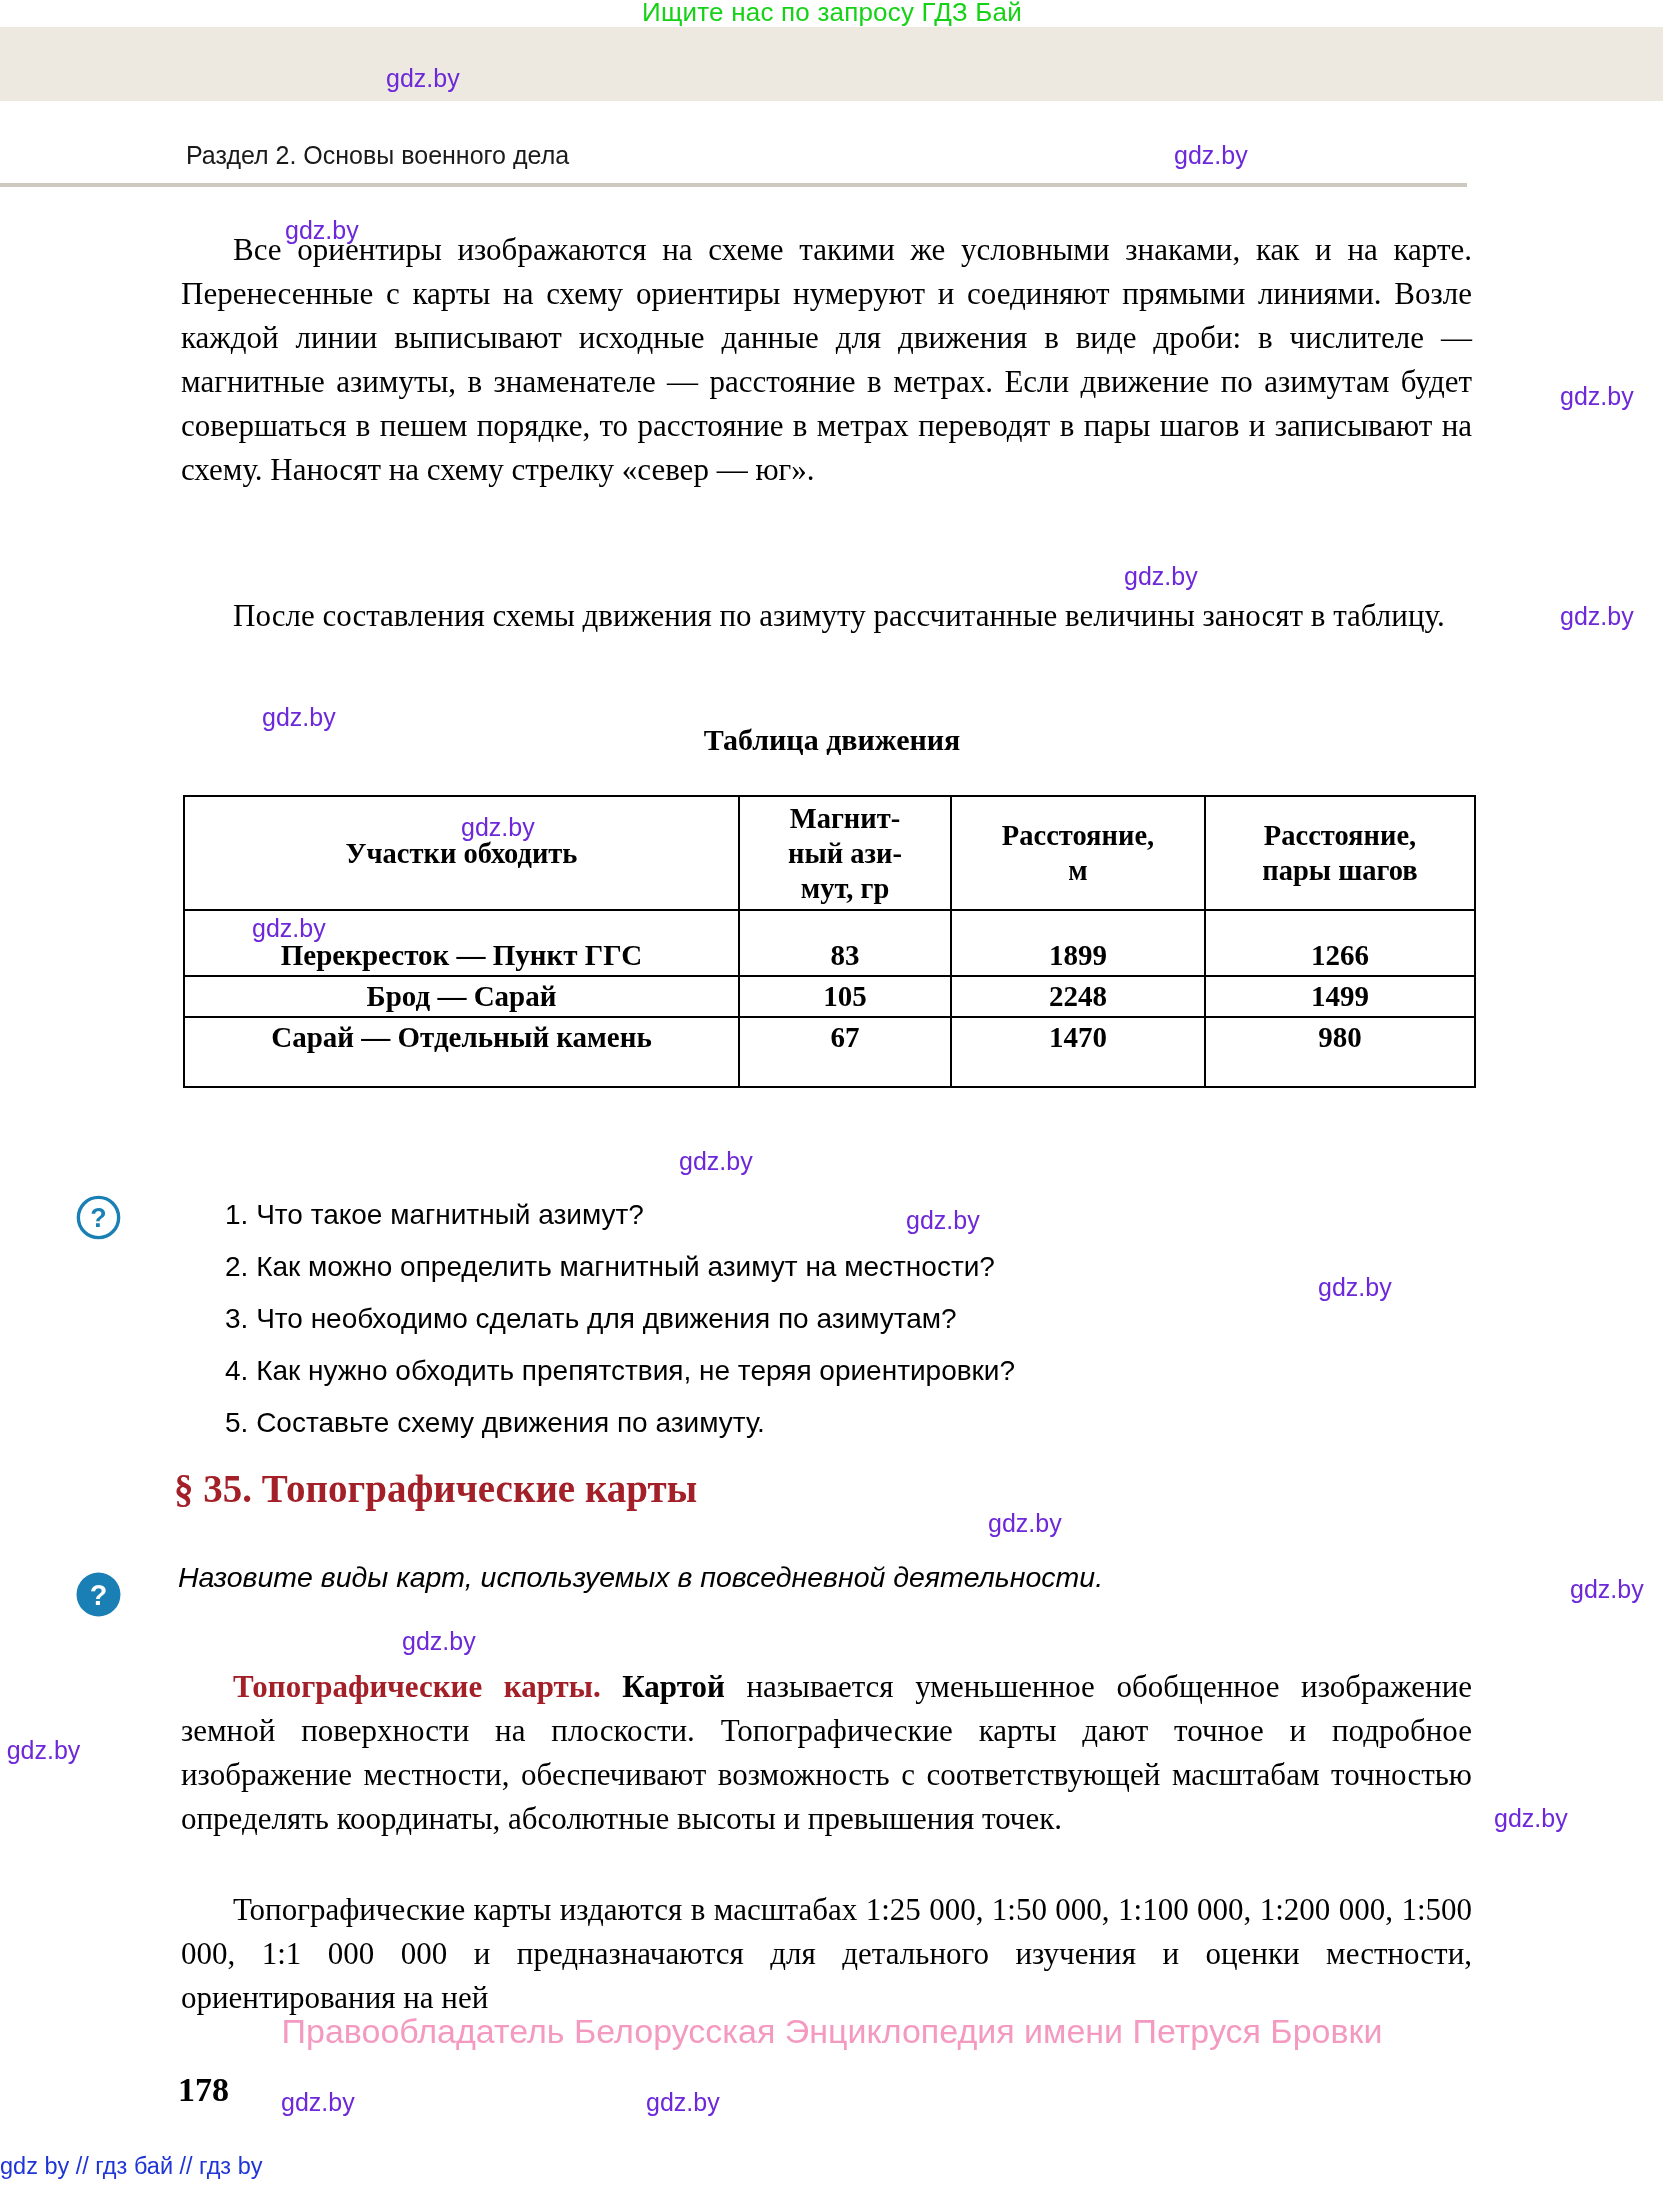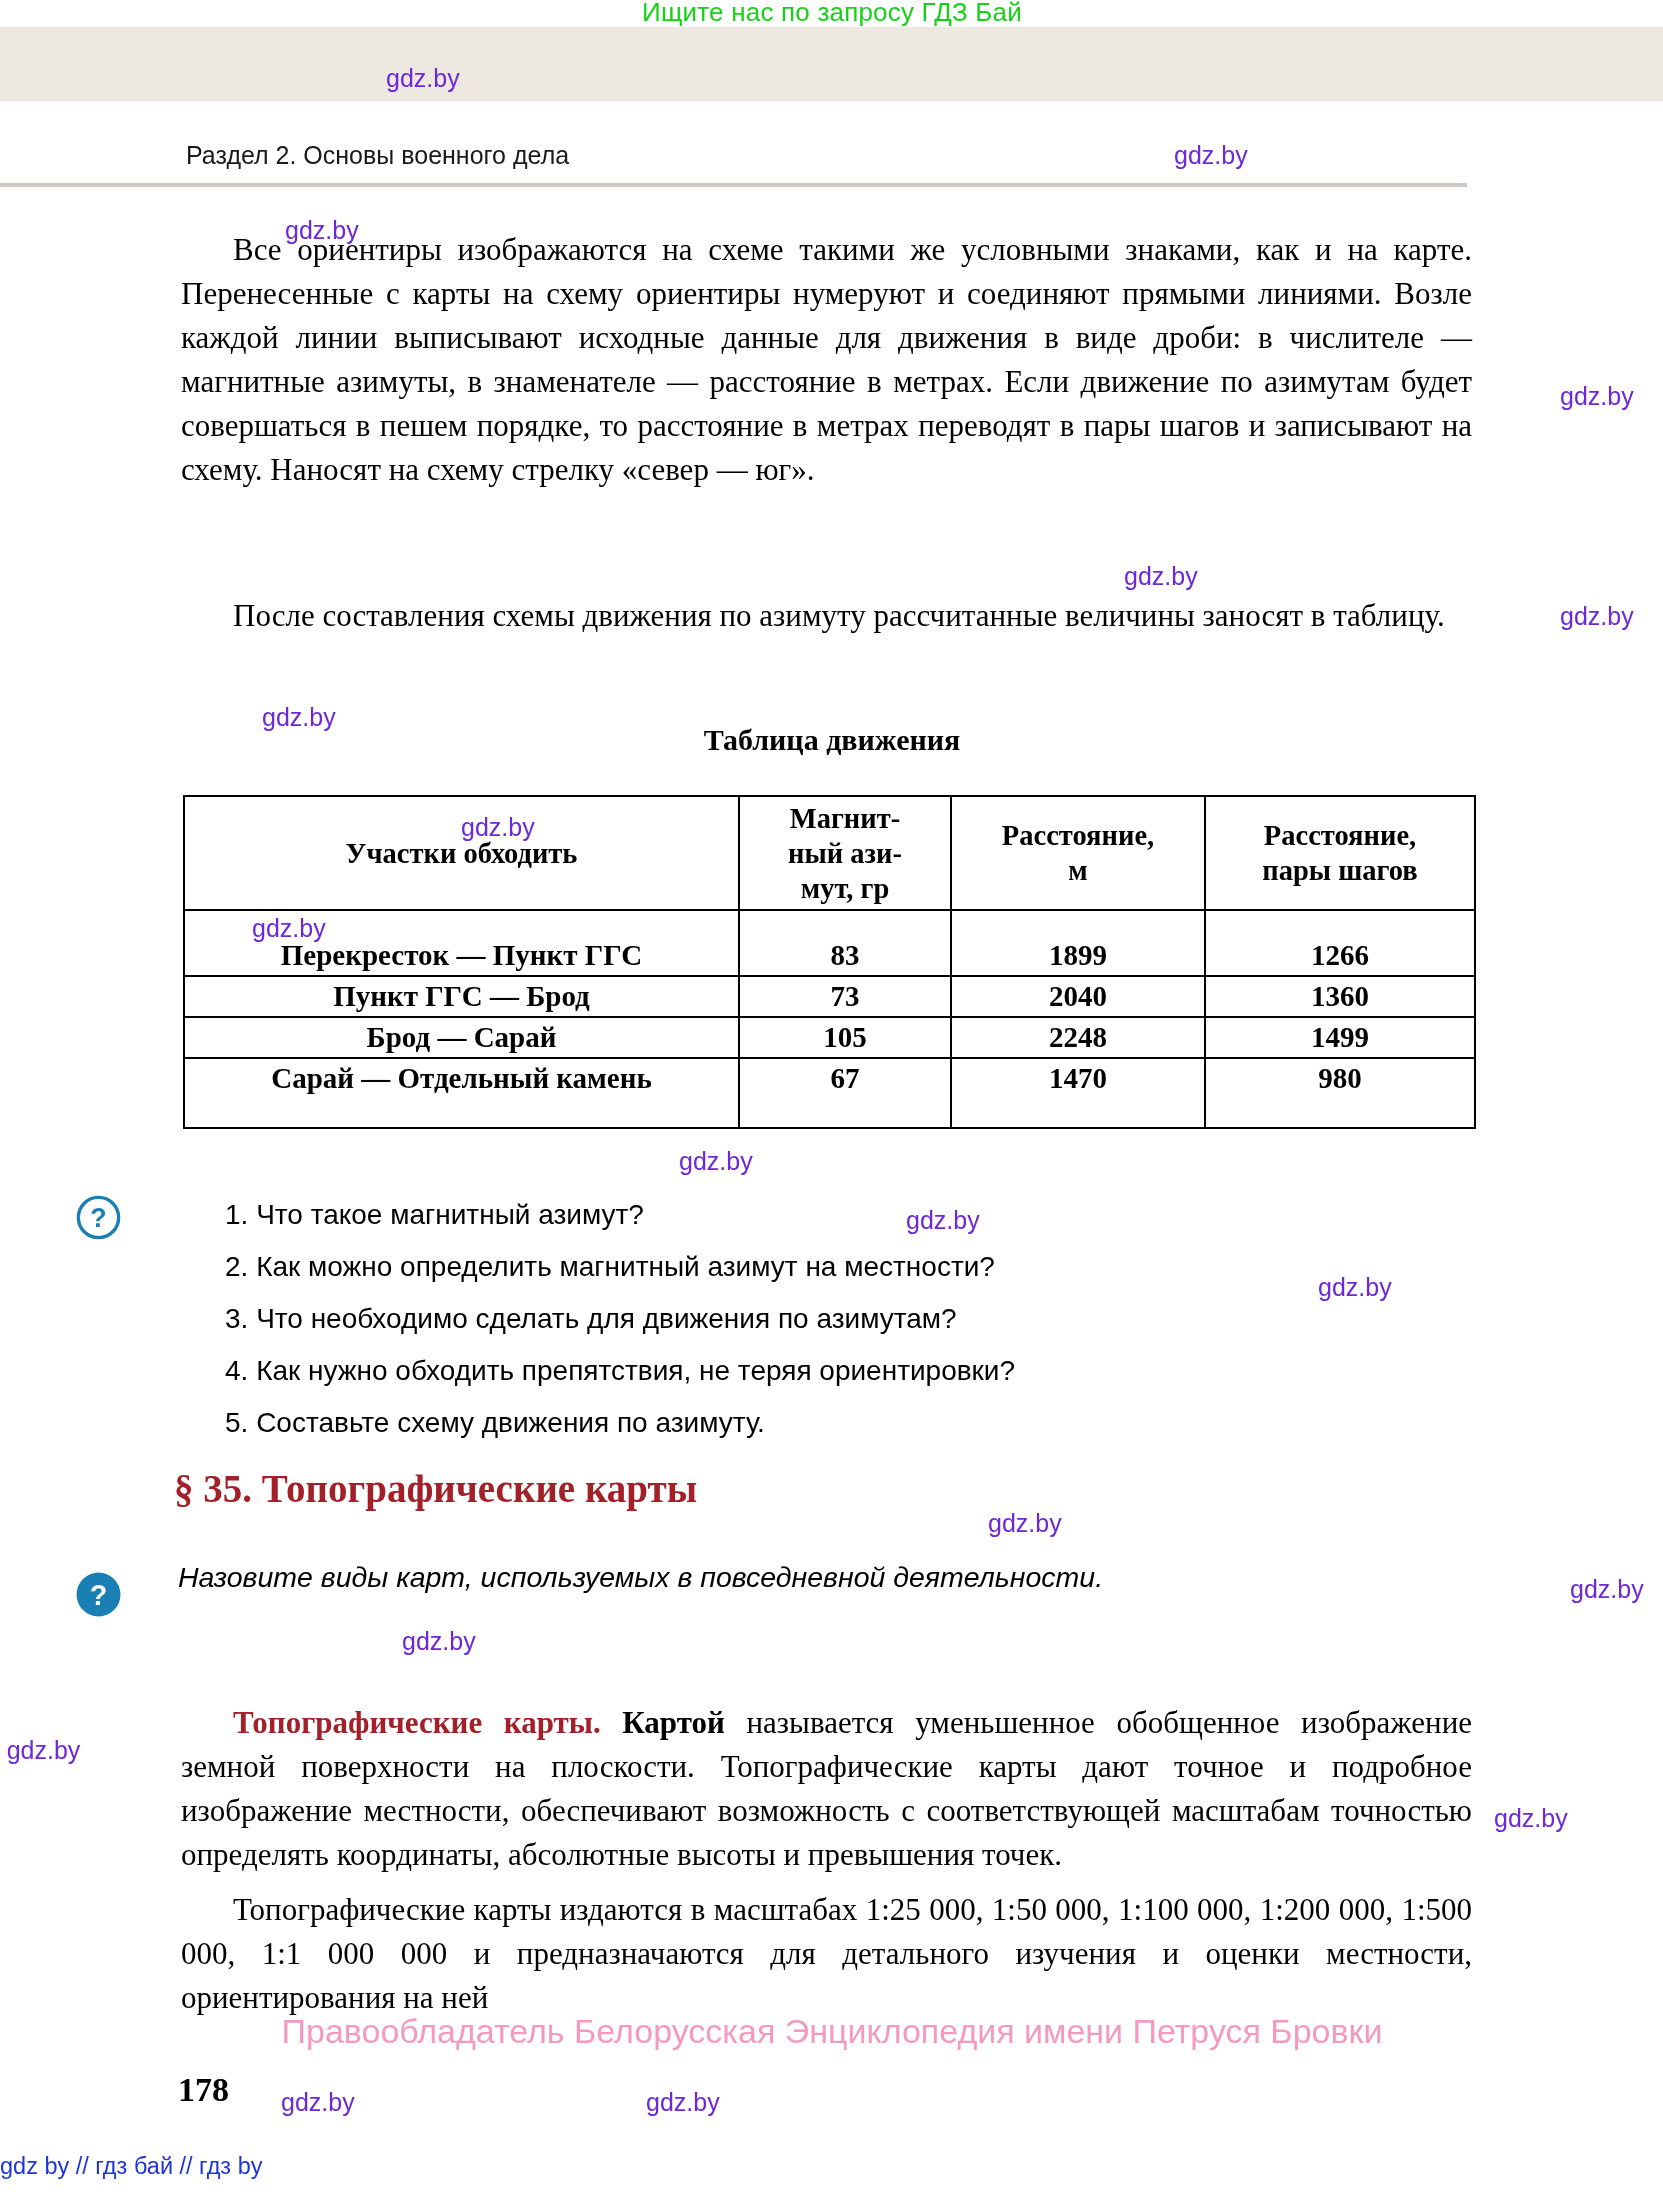--- a/index.html
+++ b/index.html
@@ -133,21 +133,21 @@
   
   .intro-question{
     position:absolute; left:178px; top:1561px;
     font-family:"Liberation Sans", sans-serif;
     font-style:italic;
     font-size:28.5px; color:#000;
     white-space:nowrap;
   }
 
   
-  .p3{ top:1665px;margin-top:36px; }
+  .p3{ top:1665px; }
   .p4{ top:1888px; }
   .lead-red{ color:#a32028; font-weight:bold; }
   .lead-black{ font-weight:bold; color:#000; }
 
   
   .page-number{
     position:absolute; left:178px; top:2071px;
     font-size:34px; font-weight:bold; color:#000;
   }
 
@@ -217,26 +217,20 @@
         <span>пары шагов</span>
       </th>
     </tr>
   </thead>
   <tbody>
     <tr>
       <td class="c-name">Перекресток — Пункт ГГС</td>
       <td class="c-num">83</td>
       <td class="c-num">1899</td>
       <td class="c-num">1266</td>
-    </tr>
-    <tr>
-      <td class="c-name">Пункт ГГС — Брод</td>
-      <td class="c-num">73</td>
-      <td class="c-num">2040</td>
-      <td class="c-num">1360</td>
     </tr>
     <tr>
       <td class="c-name">Брод — Сарай</td>
       <td class="c-num">105</td>
       <td class="c-num">2248</td>
       <td class="c-num">1499</td>
     </tr>
     <tr>
       <td class="c-name">Сарай — Отдельный камень</td>
       <td class="c-num">67</td>

